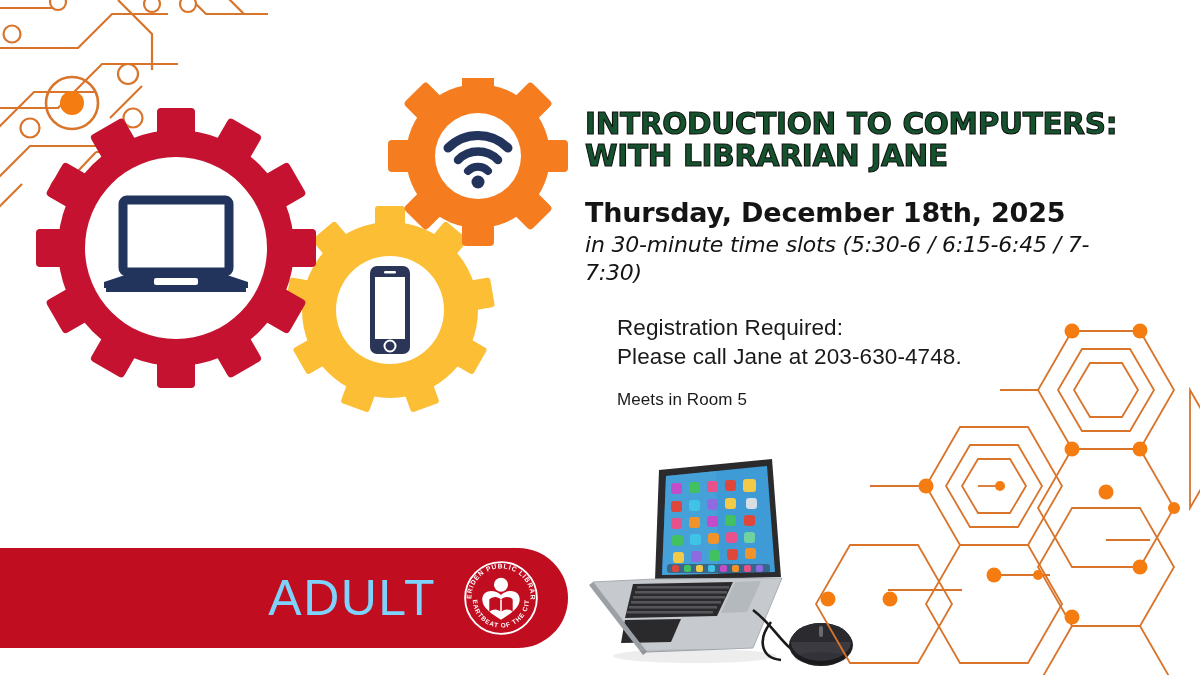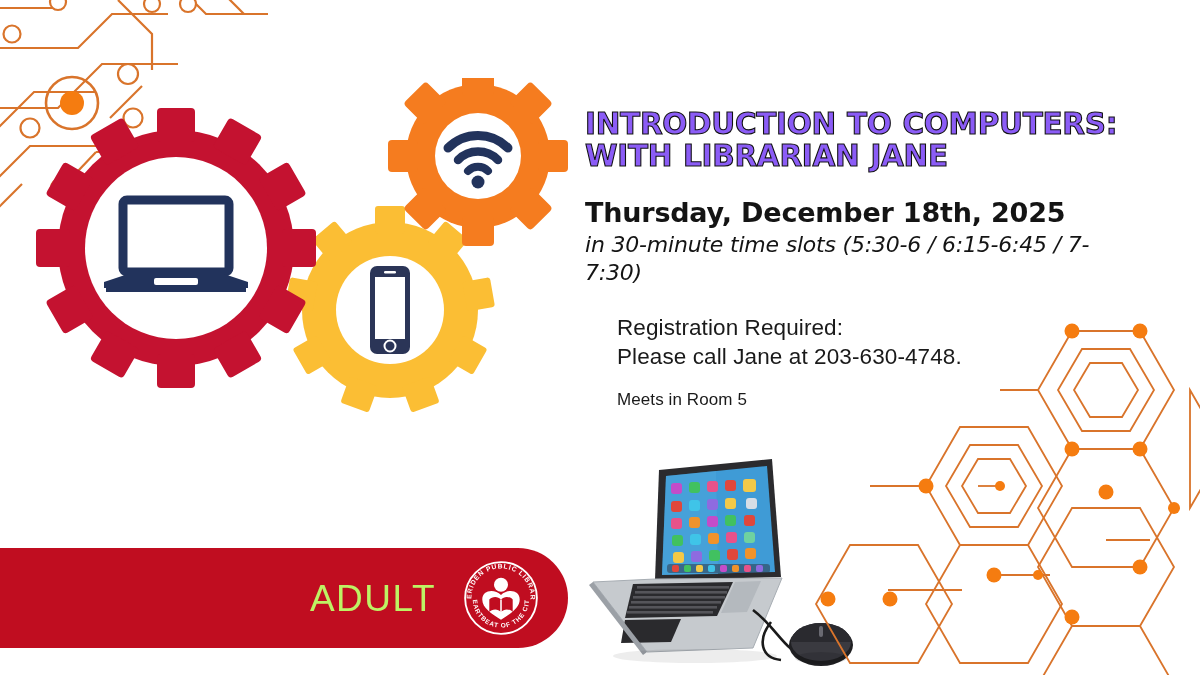--- a/index.html
+++ b/index.html
@@ -40,21 +40,21 @@
     position:absolute;
     left:585px; top:108px;
     width:570px;
   }
   .event-title {
     font-family:"DejaVu Sans", sans-serif;
     font-weight:bold;
     font-size:29.5px;
     line-height:1.09;
     letter-spacing:-0.3px;
-    color:#8b5cf6;
+    color:#14532d;
     text-transform:uppercase;
     -webkit-text-stroke:1.1px #111111;
     word-spacing:1px;
   }
   .event-title .tline { display:block; }
 
   .date-block { margin-top:25px; }
   .event-date {
     font-family:"DejaVu Sans", sans-serif;
     font-weight:bold;
@@ -106,23 +106,23 @@
     border-radius:0 52px 52px 0;
     display:flex;
     align-items:center;
     justify-content:flex-end;
     padding-right:28px;
     gap:26px;
   }
   .audience-label {
     font-family:"Liberation Sans", sans-serif;
     font-weight:normal;
-    font-size:37px;
+    font-size:50px;
     letter-spacing:1.5px;
-    color:#bef264;
+    color:#7dd3fc;
     line-height:1;
   }
   .library-logo { width:78px; height:78px; flex:0 0 auto; }
 </style>
 </head>
 <body>
 
 <div id="poster">
 
   <svg class="circuit-pattern" viewBox="0 0 330 230">

